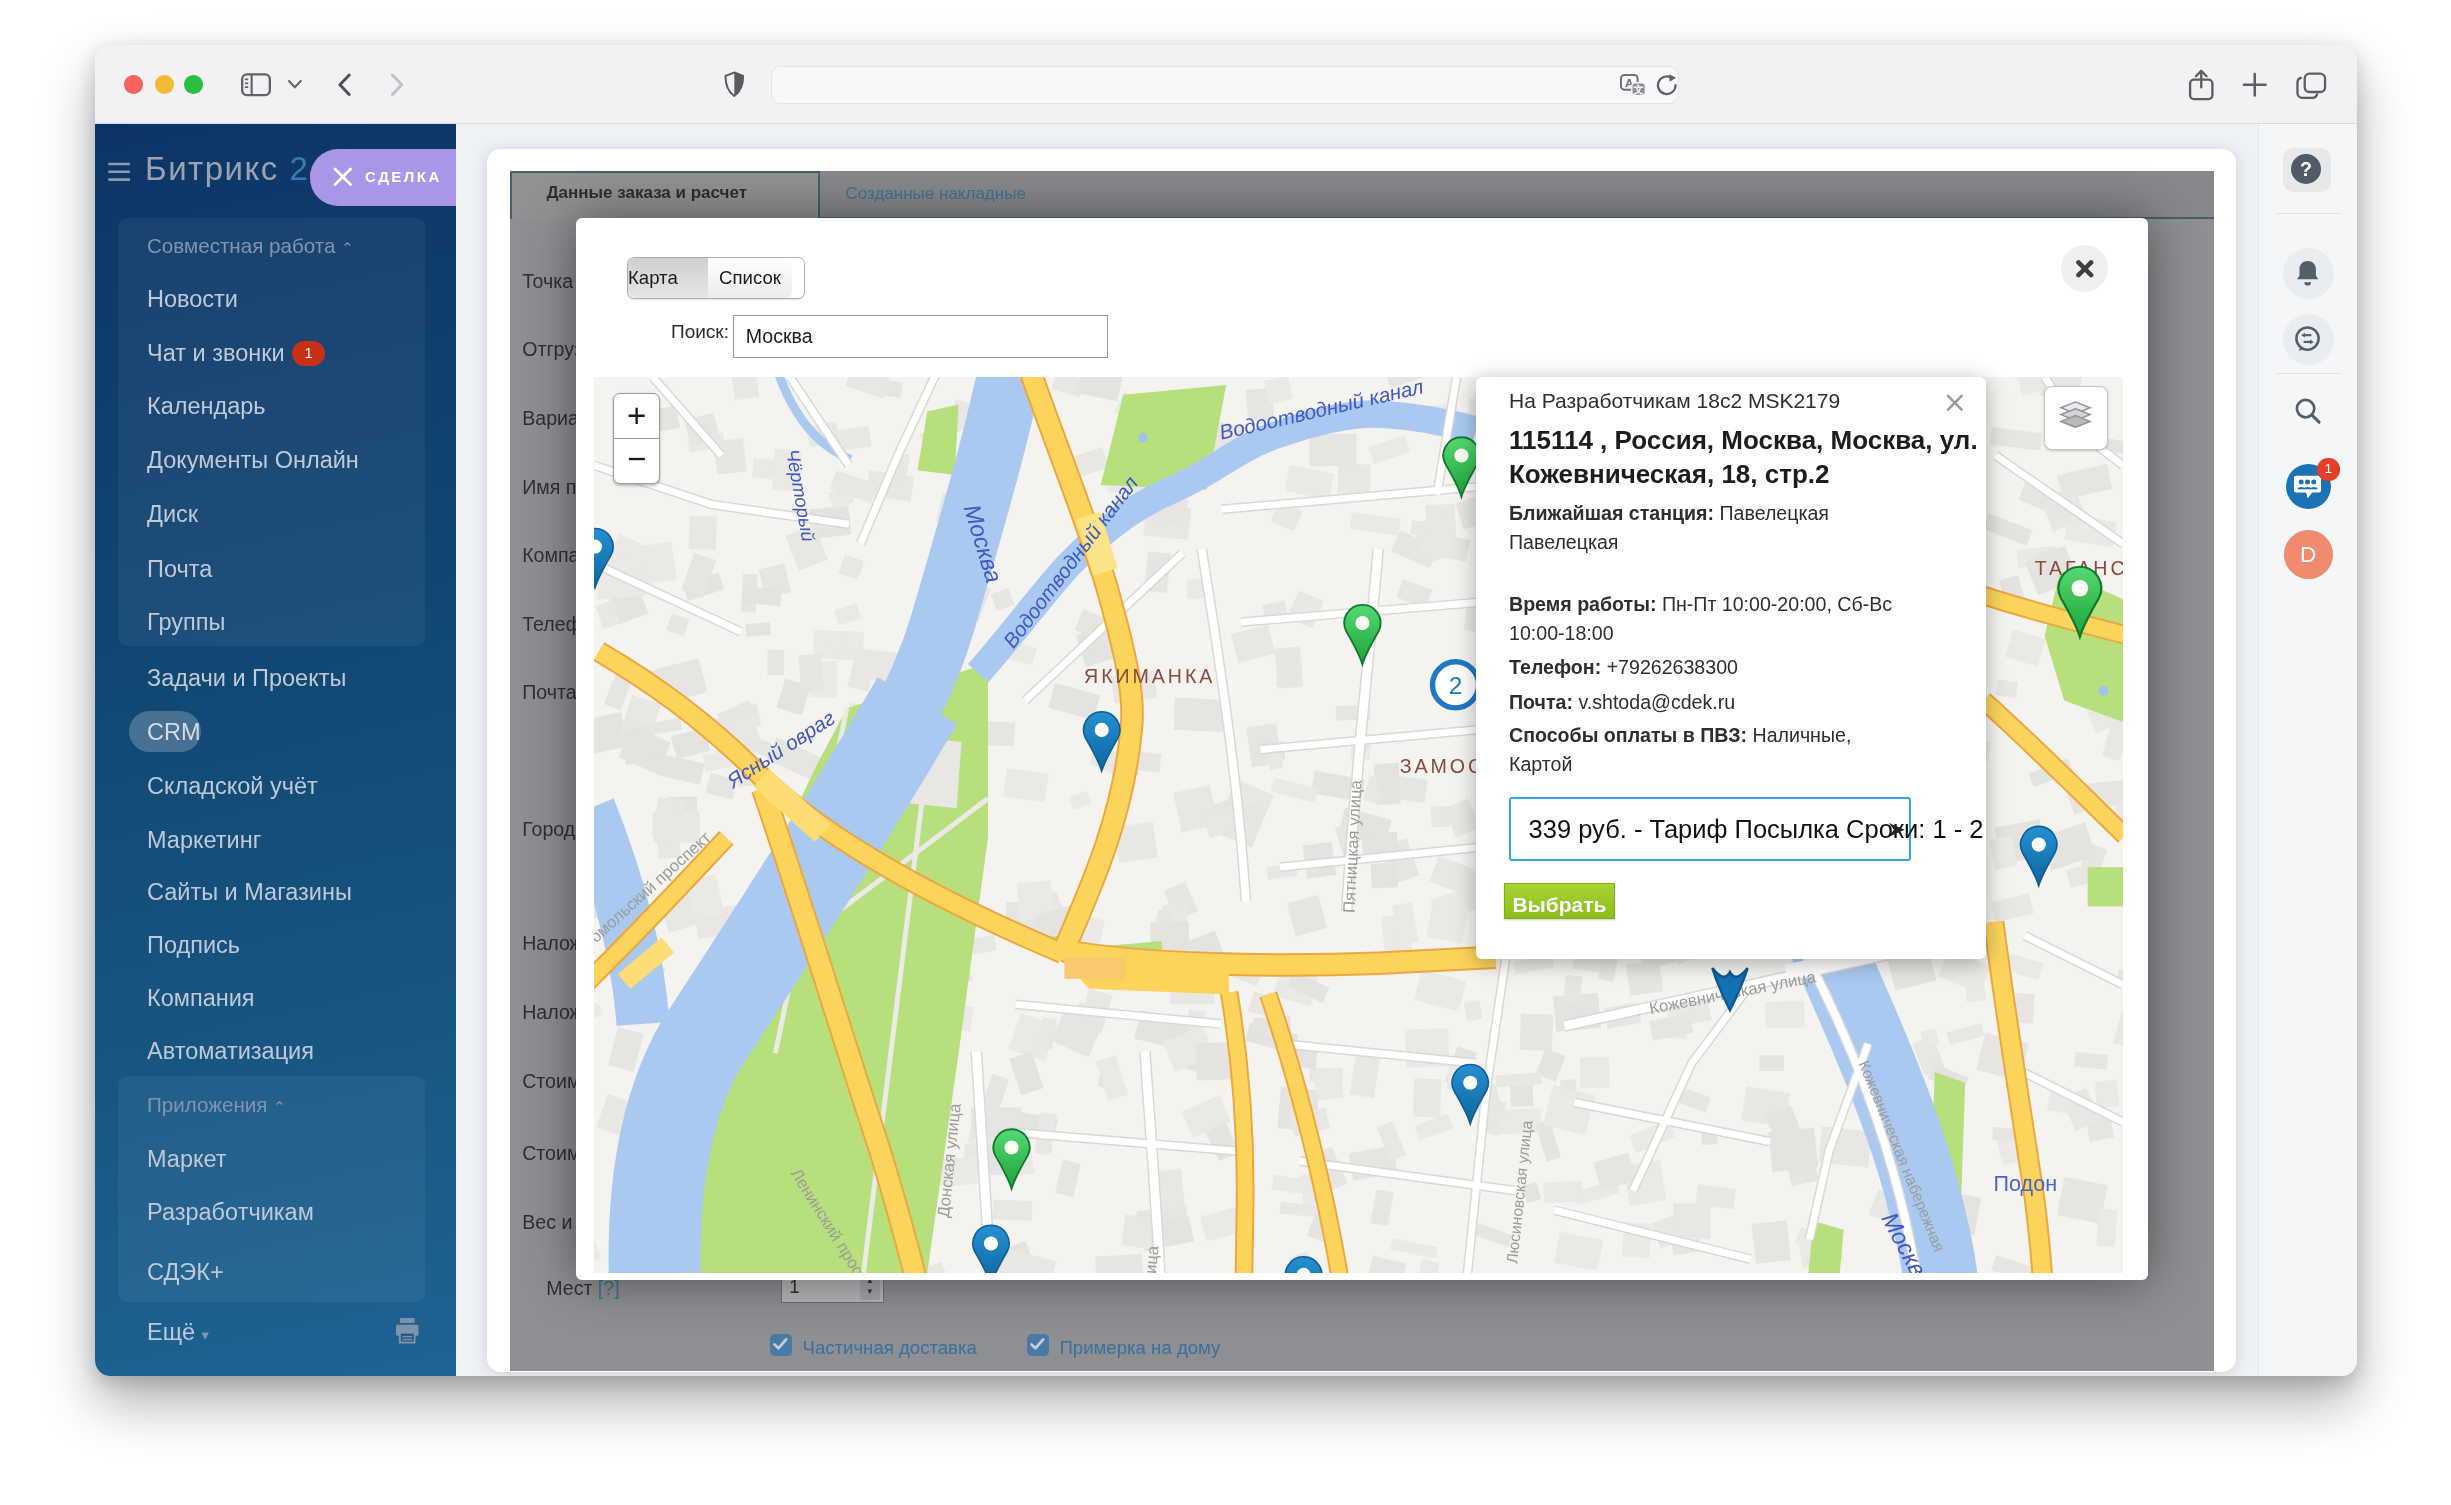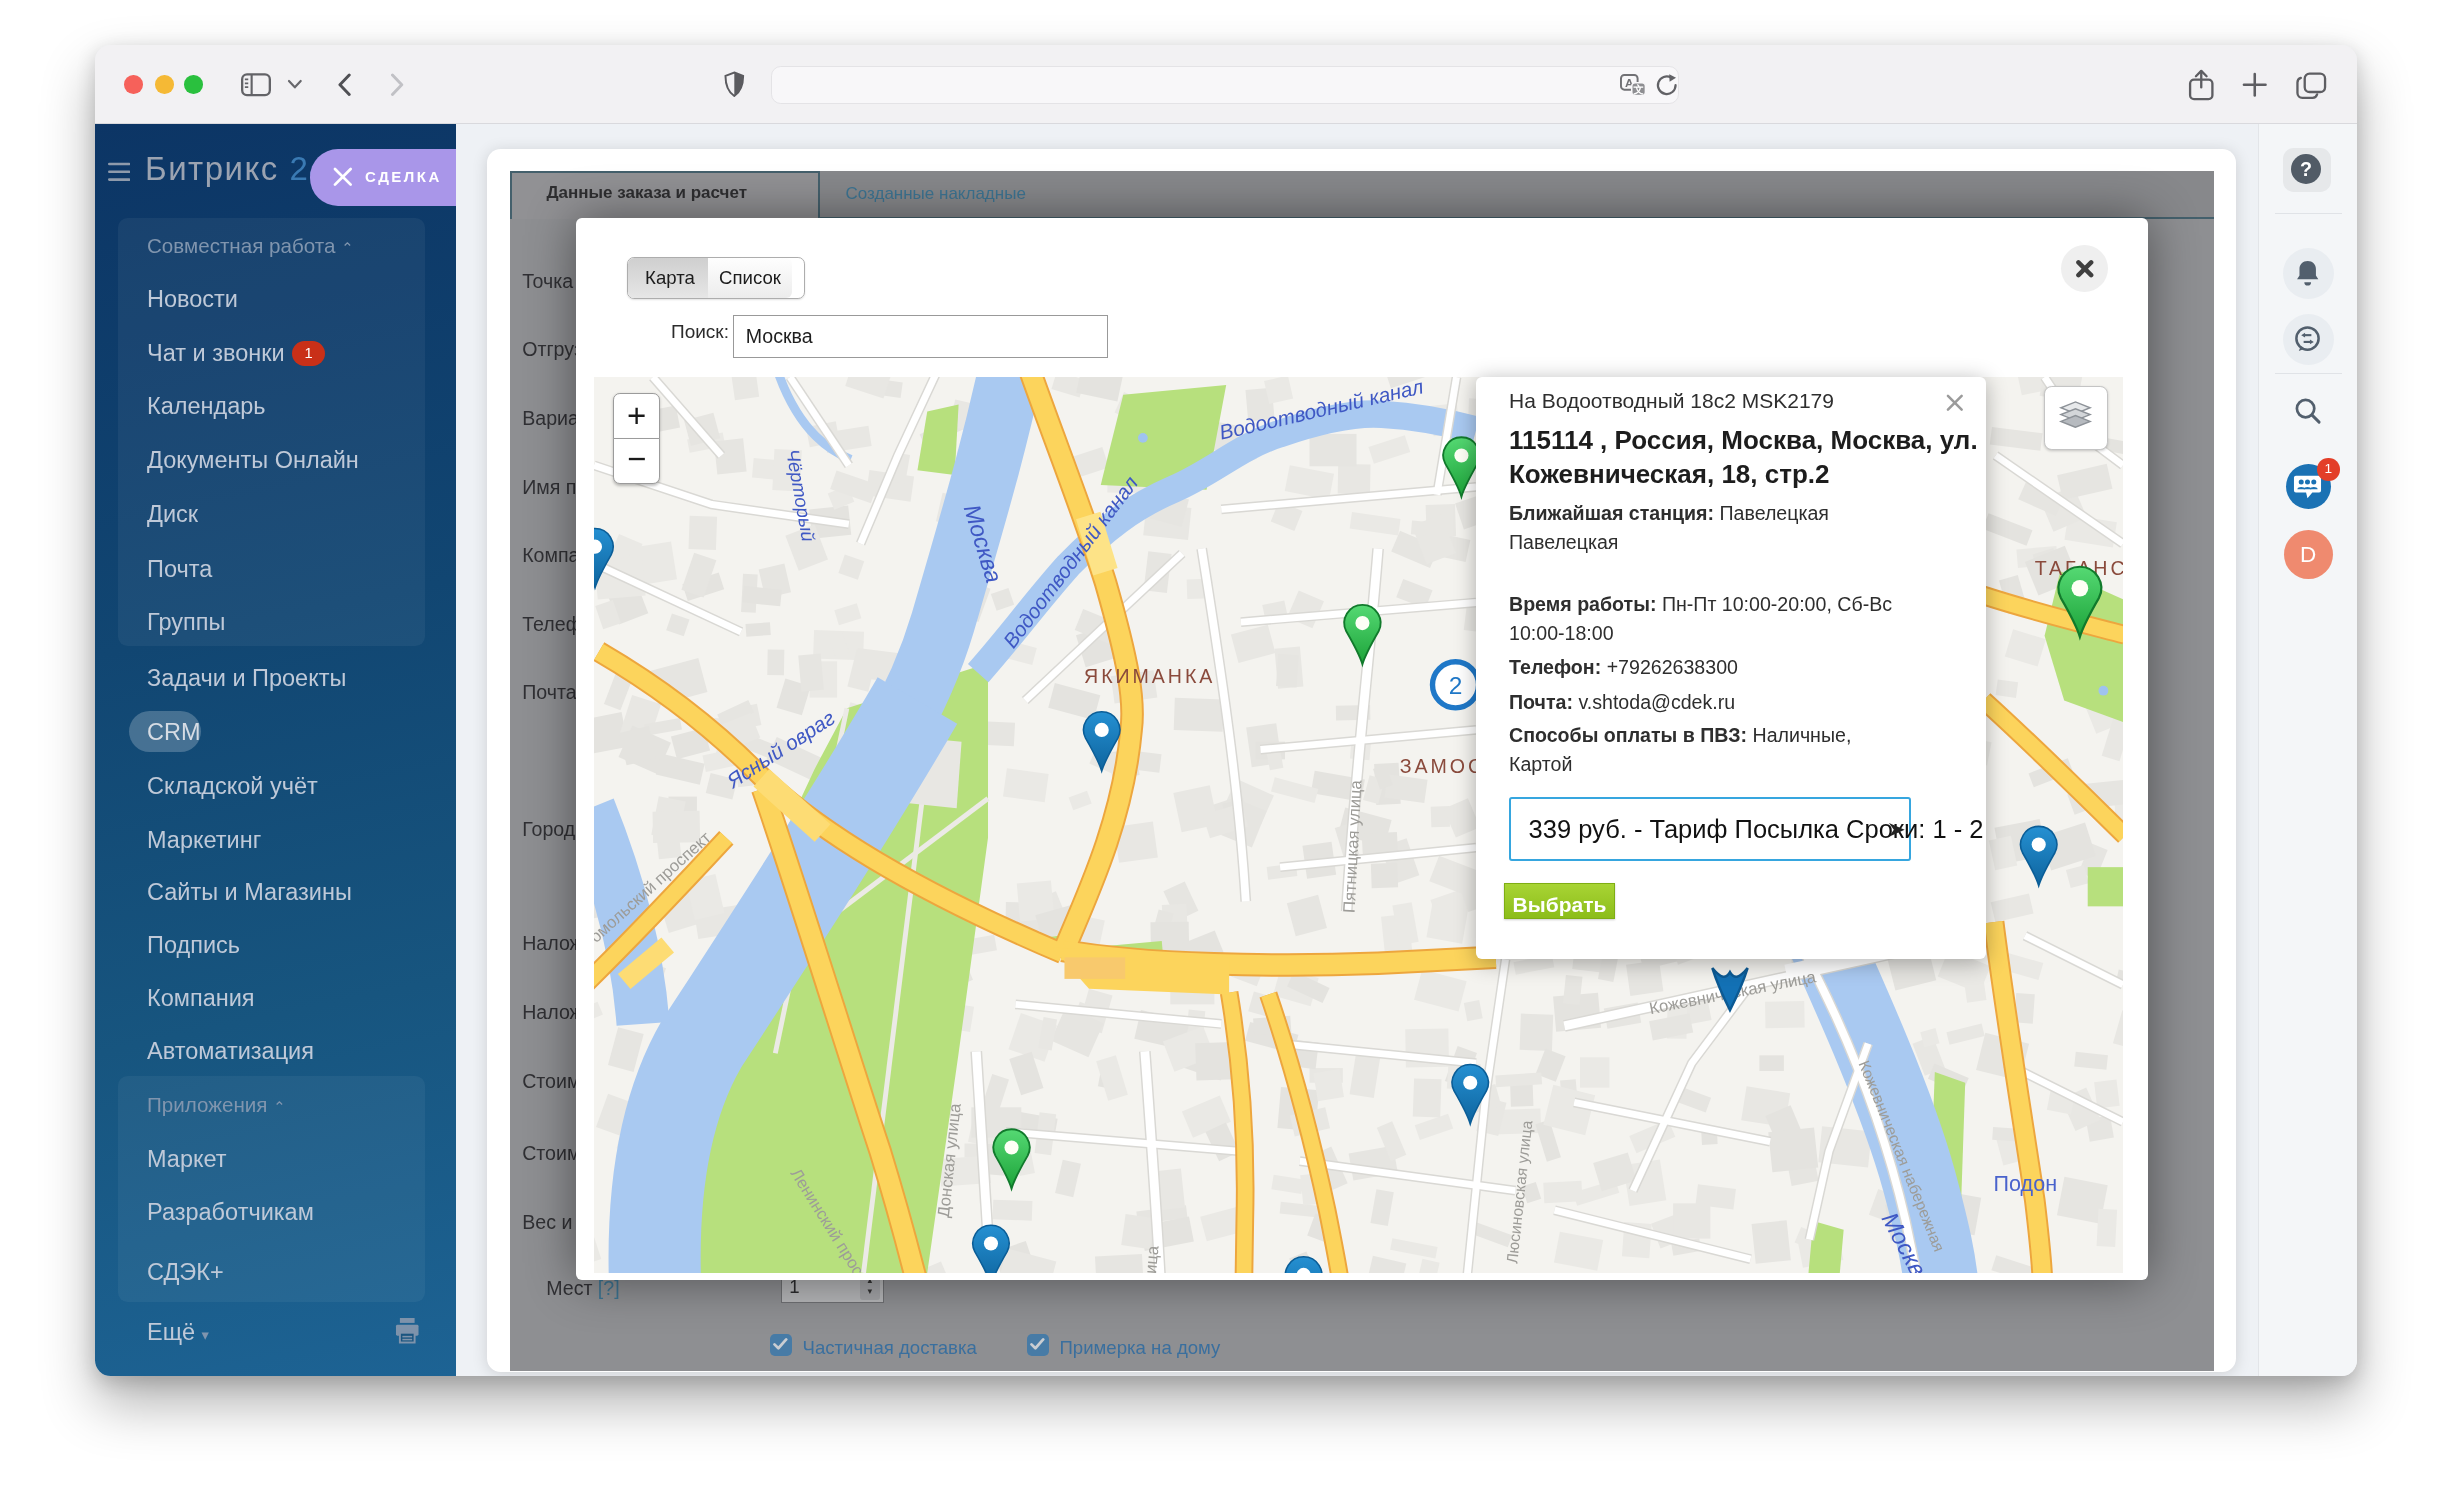--- a/index.html
+++ b/index.html
@@ -164,21 +164,21 @@
   </div>
   <div class="modal">
     <div class="abs" style="left:1485px;top:27.4px;width:47px;height:47px;background:#efefef;border-radius:50%;"></div>
     <svg class="abs" style="left:1500px;top:42px;" width="17.6" height="17.6" viewBox="0 0 18 18">
         <g stroke="#3f3f3f" stroke-width="4.6" stroke-linecap="round">
           <line x1="2.5" y1="2.5" x2="15.5" y2="15.5"></line>
           <line x1="15.5" y1="2.5" x2="2.5" y2="15.5"></line>
         </g>
       </svg>
     <div class="abs" style="left:51px;top:39px;width:178px;height:42px;border:1px solid #adadad;border-radius:6.9px;box-shadow:0 1px 2px rgba(0,0,0,.12);">
-      <div class="abs" style="left:0;top:0;width:85px;height:40px;background:linear-gradient(#cfcfcf,#e6e6e6);border-right:1px solid #adadad;border-radius:5.9px 0 0 5.9px;text-align:center;line-height:40px;font-size:18.6px;color:#1c1c1c;">Карта</div>
+      <div class="abs" style="left:0;top:0;width:85px;height:40px;background:linear-gradient(#cfcfcf,#e6e6e6);border-right:1px solid #adadad;border-radius:5.9px 0 0 5.9px;line-height:40px;font-size:18.6px;color:#1c1c1c;">Карта</div>
       <div class="abs" style="left:80px;top:0;right:12px;height:40px;background:linear-gradient(#fefefe,#ececec);border-radius:0 5.9px 5.9px 0;text-align:center;line-height:40px;font-size:18.6px;color:#1c1c1c;">Список</div>
     </div>
     <div class="abs" style="left:95px;top:103px;font-size:19px;color:#2c2c2c;">Поиск:</div>
     <div class="abs" style="left:157px;top:97px;width:375px;height:43px;background:#fff;border:1px solid #999;">
         <div class="abs" style="left:11.8px;top:8.8px;font-size:19.6px;color:#1e1e1e;">Москва</div>
       </div>
     <div class="mapbox">
 <svg width="1529" height="896" viewBox="0 0 1560 914">
 <defs>
 <linearGradient id="gb" x1="0" y1="0" x2="0" y2="1">
@@ -872,21 +872,21 @@
         <svg class="abs" style="left:12.7px;top:13.7px;" width="37" height="35" viewBox="0 0 38 36">
             <g stroke="#8d9298" stroke-width="1.5">
               <polygon points="19,14 4,8 19,2 34,8" fill="#e7e9eb"></polygon>
               <polygon points="19,21 4,15 19,9 34,15" fill="#d3d6d9"></polygon>
               <polygon points="19,28 4,22 19,16 34,22" fill="#b6babf"></polygon>
             </g>
           </svg>
       </div>
     </div>
     <div class="popup">
-      <div class="abs" style="left:33px;top:11.8px;font-size:21px;color:#2e2e2e;">На Водоотводный 18с2 MSK2179</div>
+      <div class="abs" style="left:33px;top:11.8px;font-size:21px;color:#2e2e2e;">На Разработчикам 18с2 MSK2179</div>
       <svg class="abs" style="left:469px;top:15.7px;" width="19.6" height="19.6" viewBox="0 0 20 20">
           <g stroke="#9b9b9b" stroke-width="2.6" stroke-linecap="round">
             <line x1="3" y1="3" x2="17" y2="17"></line>
             <line x1="17" y1="3" x2="3" y2="17"></line>
           </g>
         </svg>
       <div class="abs" style="left:33px;top:46px;font-size:26px;font-weight:bold;color:#1d1d1d;line-height:34px;">115114 , Россия, Москва, Москва, ул.<br>Кожевническая, 18, стр.2</div>
       <div class="pline" style="top:122px;"><b>Ближайшая станция:</b> Павелецкая</div>
       <div class="pline" style="top:151px;">Павелецкая</div>
       <div class="pline" style="top:213px;"><b>Время работы:</b> Пн-Пт 10:00-20:00, Сб-Вс</div>

